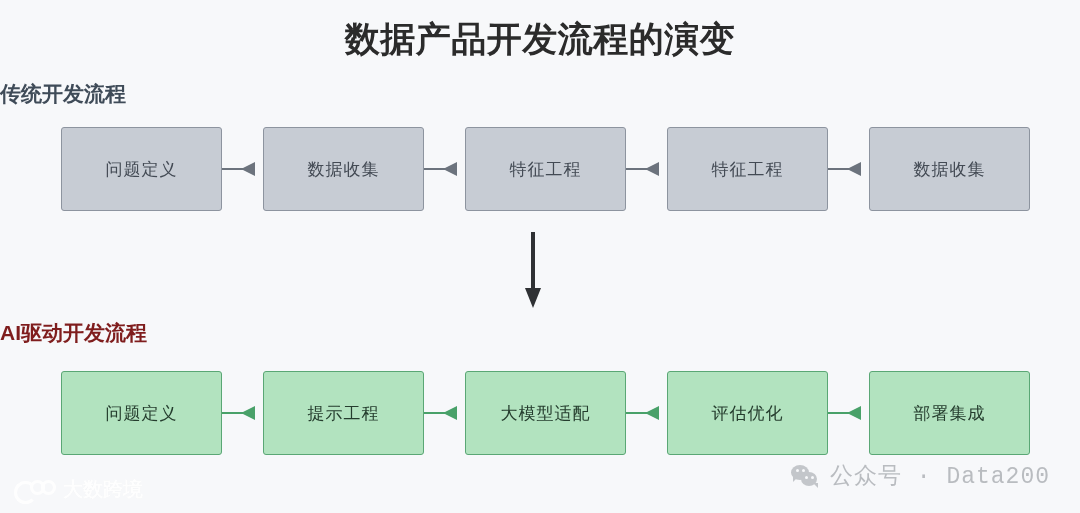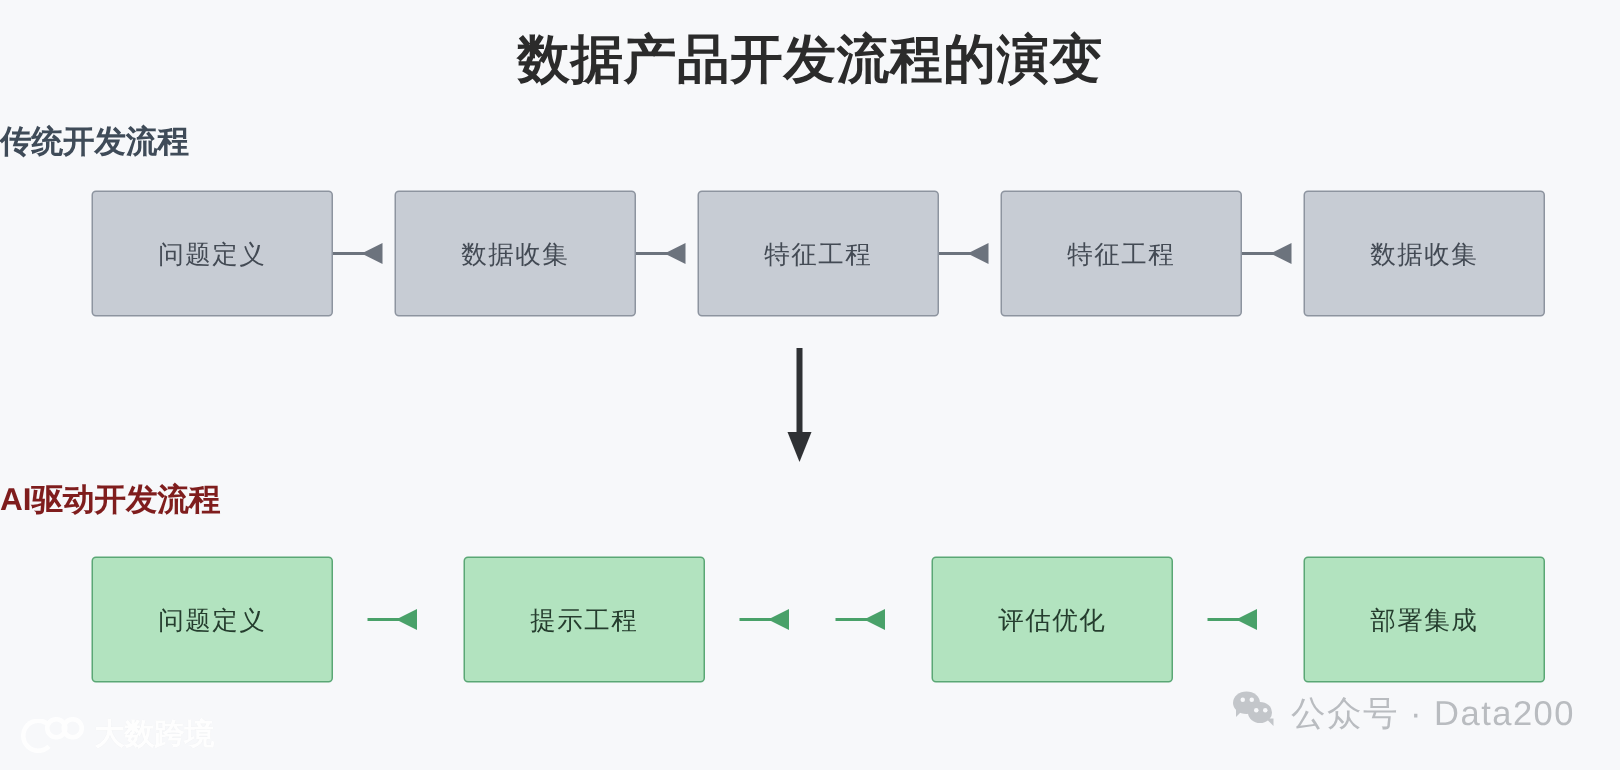--- a/index.html
+++ b/index.html
@@ -136,22 +136,24 @@
     height: 0;
     border-left: 8px solid transparent;
     border-right: 8px solid transparent;
     border-top: 20px solid #2f3134;
   }
 
   
   .watermark {
     position: absolute;
     display: flex;
+    align-items: center;
     gap: 9px;
     user-select: none;
+    font-family: Liberation Mono, monospace;
   }
   .watermark-left {
     left: 14px;
     bottom: 10px;
     color: #ffffff;
     font-size: 20px;
     font-weight: bold;
     opacity: 0.95;
   }
   .watermark-right {
@@ -280,20 +282,23 @@
     <div class="connector green">
       <span class="line"></span>
       <span class="head"></span>
     </div>
     <div class="node green">
       <span>提示工程</span>
     </div>
     <div class="connector green">
       <span class="line"></span>
       <span class="head"></span>
+    </div>
+    <div class="node green">
+      <span>大模型适配</span>
     </div>
     <div class="connector green">
       <span class="line"></span>
       <span class="head"></span>
     </div>
     <div class="node green">
       <span>评估优化</span>
     </div>
     <div class="connector green">
       <span class="line"></span>

